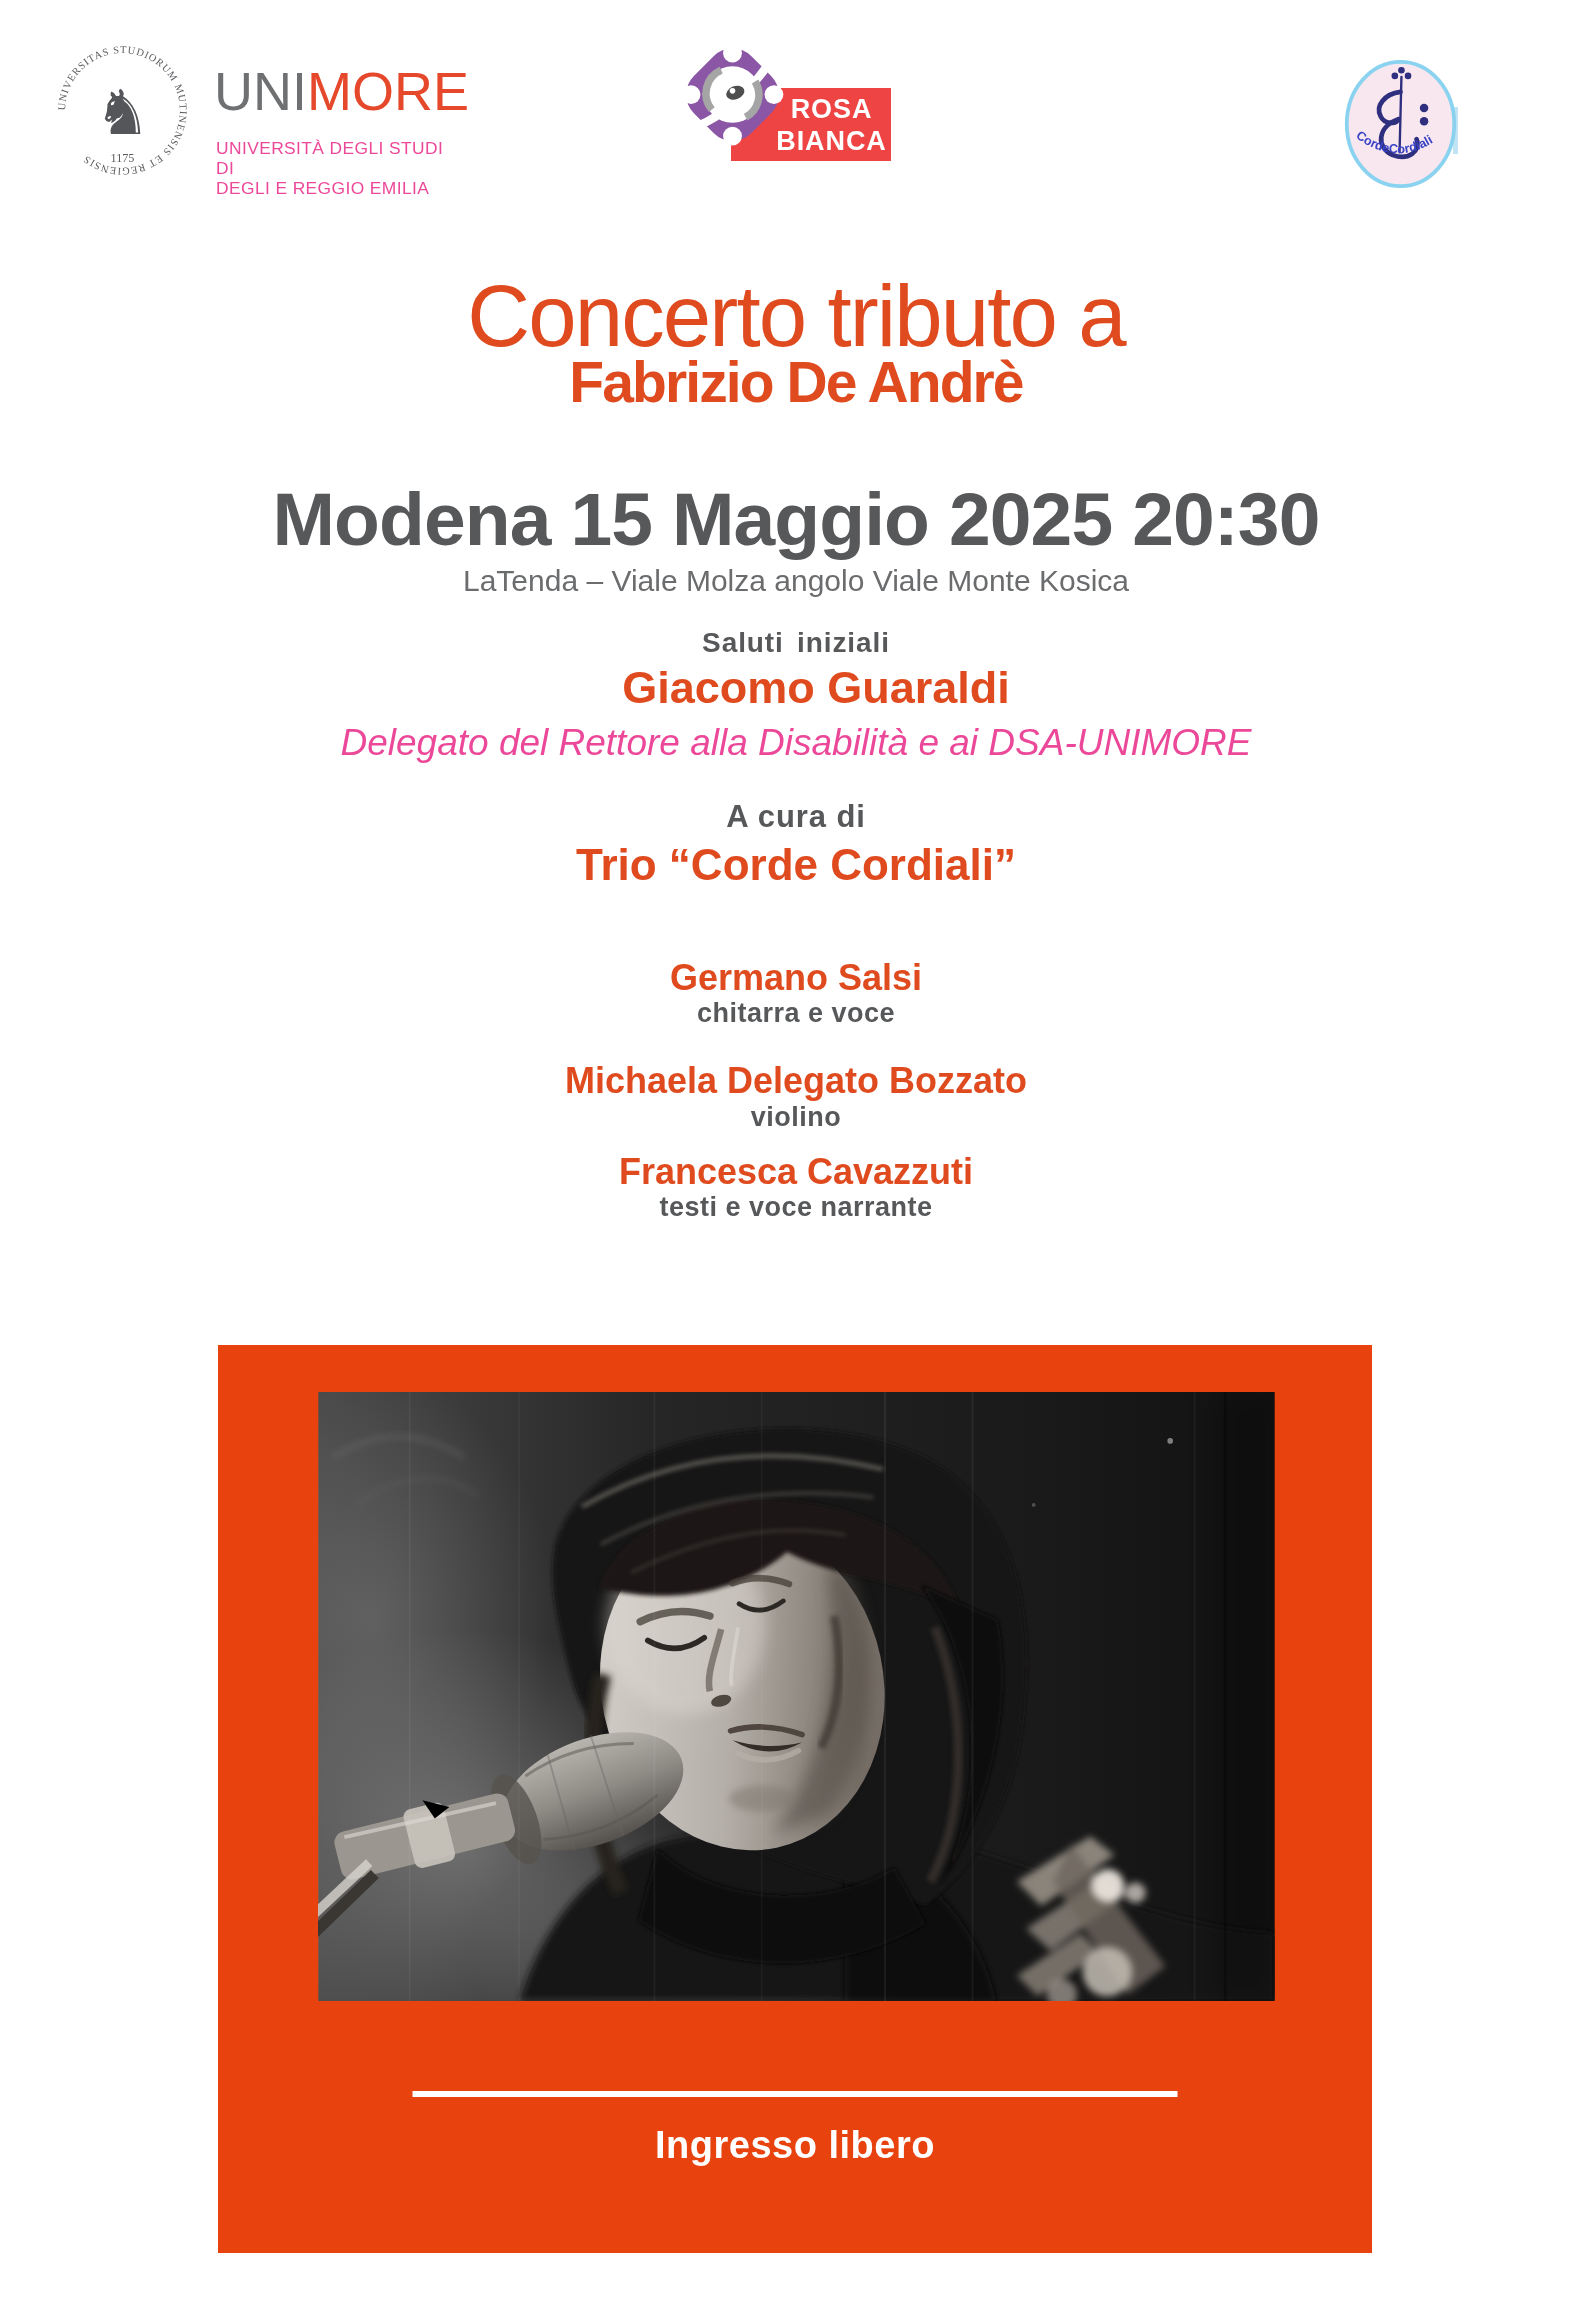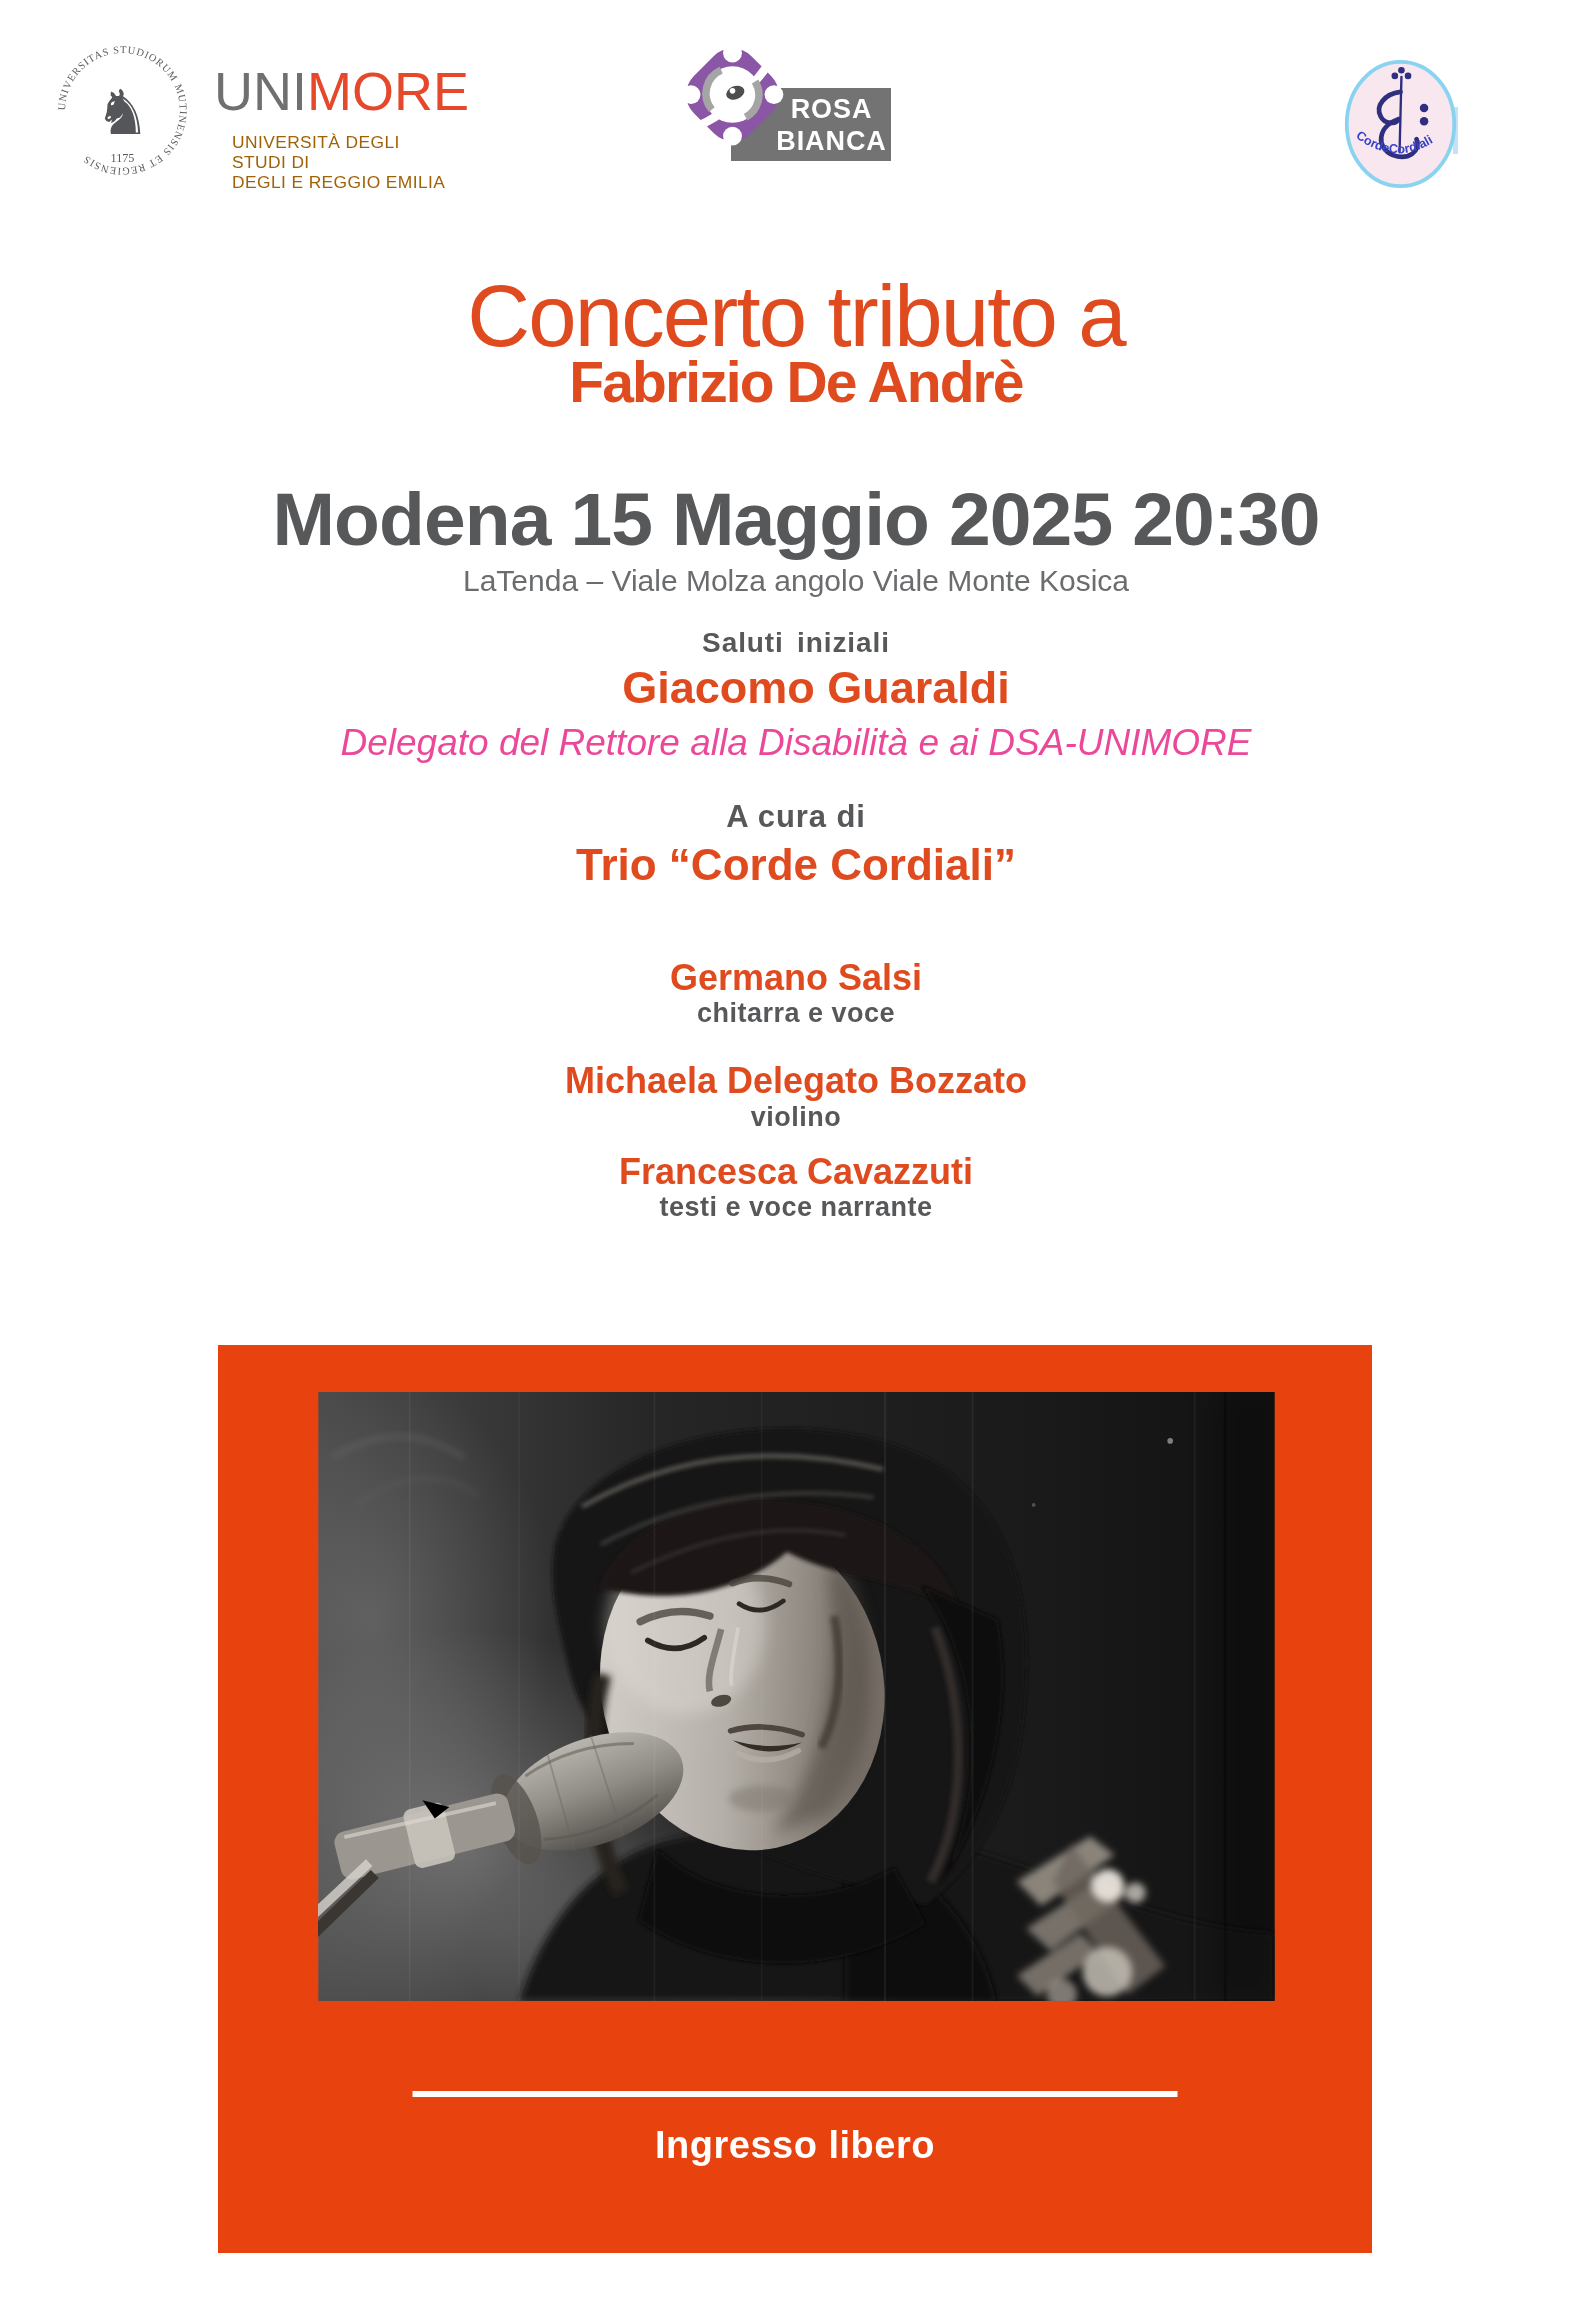--- a/index.html
+++ b/index.html
@@ -8,24 +8,24 @@
     font-family:"Liberation Sans",sans-serif;overflow:hidden;
   }
   .cline{position:absolute;left:0;width:100%;text-align:center;white-space:nowrap;}
 
   
   .logo-unimore{position:absolute;left:52px;top:28px;width:405px;height:165px;}
   .seal-svg{position:absolute;left:0;top:12.2px;}
   .uni-word{position:absolute;left:162px;top:32px;font-size:54px;font-weight:400;letter-spacing:0px;}
   .uni-word .g{color:#6F7072;}
   .uni-word .r{color:#E5482A;}
-  .uni-sub{position:absolute;left:164px;top:104px;font-size:17.4px;line-height:20px;color:#a16207;letter-spacing:0.4px;margin-left:16px;}
+  .uni-sub{position:absolute;left:164px;top:110px;font-size:17.4px;line-height:20px;color:#ec4899;letter-spacing:0.4px;}
 
   .logo-rb{position:absolute;left:676px;top:38px;width:231px;height:132px;}
-  .rb-box{position:absolute;left:55px;top:50px;width:160px;height:73px;background:#737373;}
+  .rb-box{position:absolute;left:55px;top:50px;width:160px;height:73px;background:#ef4444;}
   .rb-text{position:absolute;left:43px;top:4.7px;width:115px;text-align:center;color:#ffffff;
            font-weight:700;font-size:27px;line-height:32px;letter-spacing:0.9px;}
   .rb-emblem{position:absolute;left:0;top:0;}
 
   .logo-cc{position:absolute;left:1342px;top:58px;width:117px;height:132px;}
   .cc-artifact{position:absolute;left:1453px;top:107px;width:4.7px;height:47px;background:rgba(140,205,235,.55);}
 
   
   .title1{top:266px;font-size:87px;font-weight:400;color:#DF4B1E;letter-spacing:-1.9px;}
   .title2{top:349px;font-size:57px;font-weight:700;color:#DF4B1E;letter-spacing:-1.9px;}

